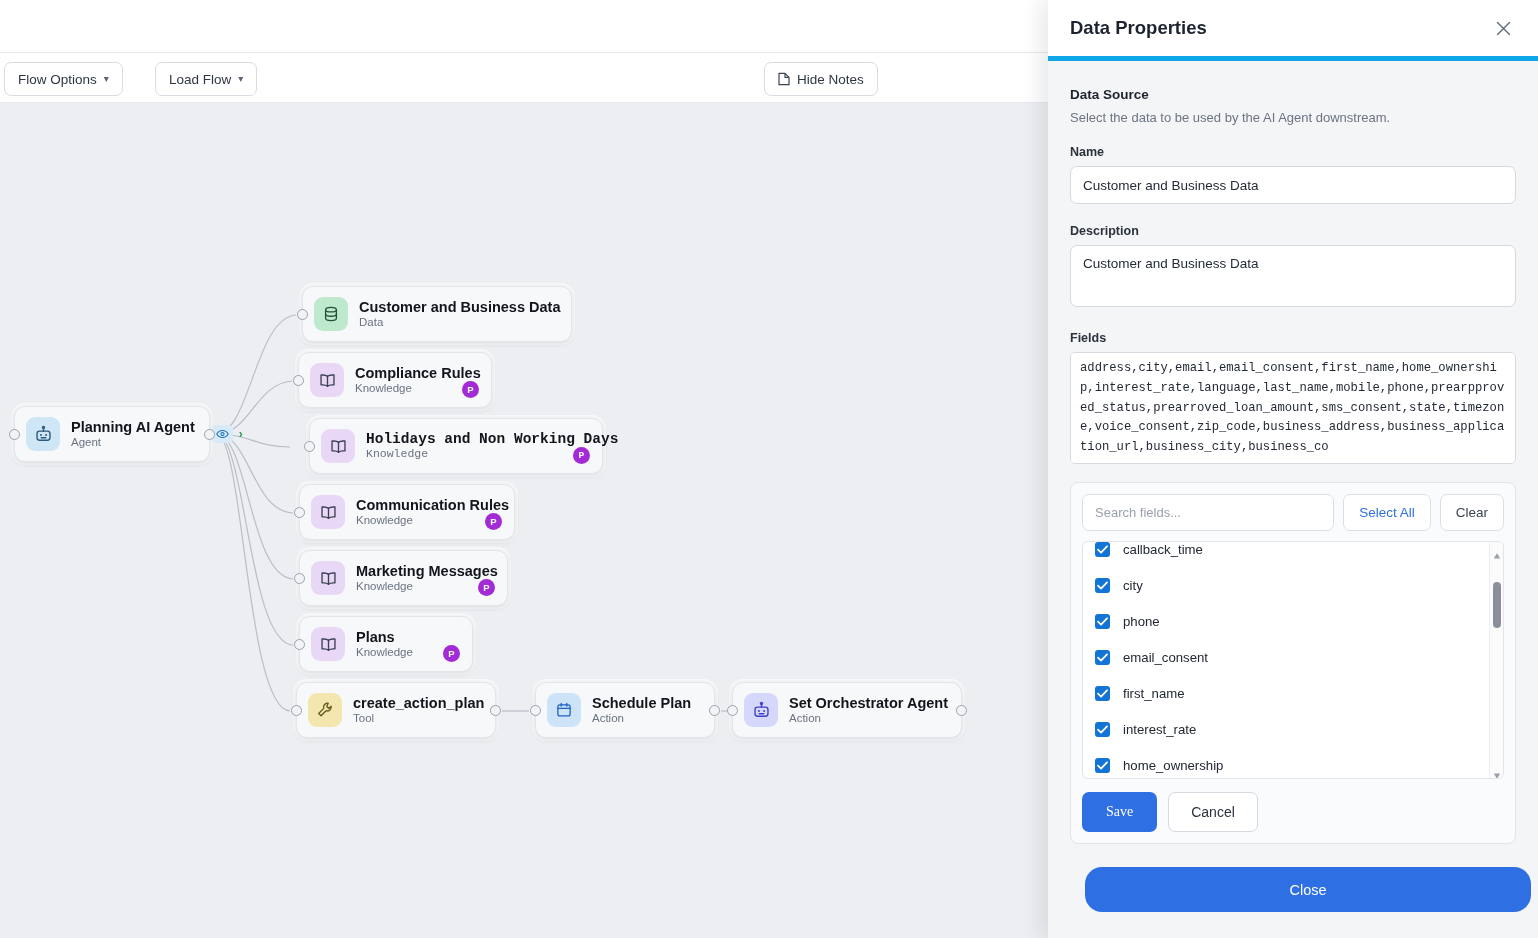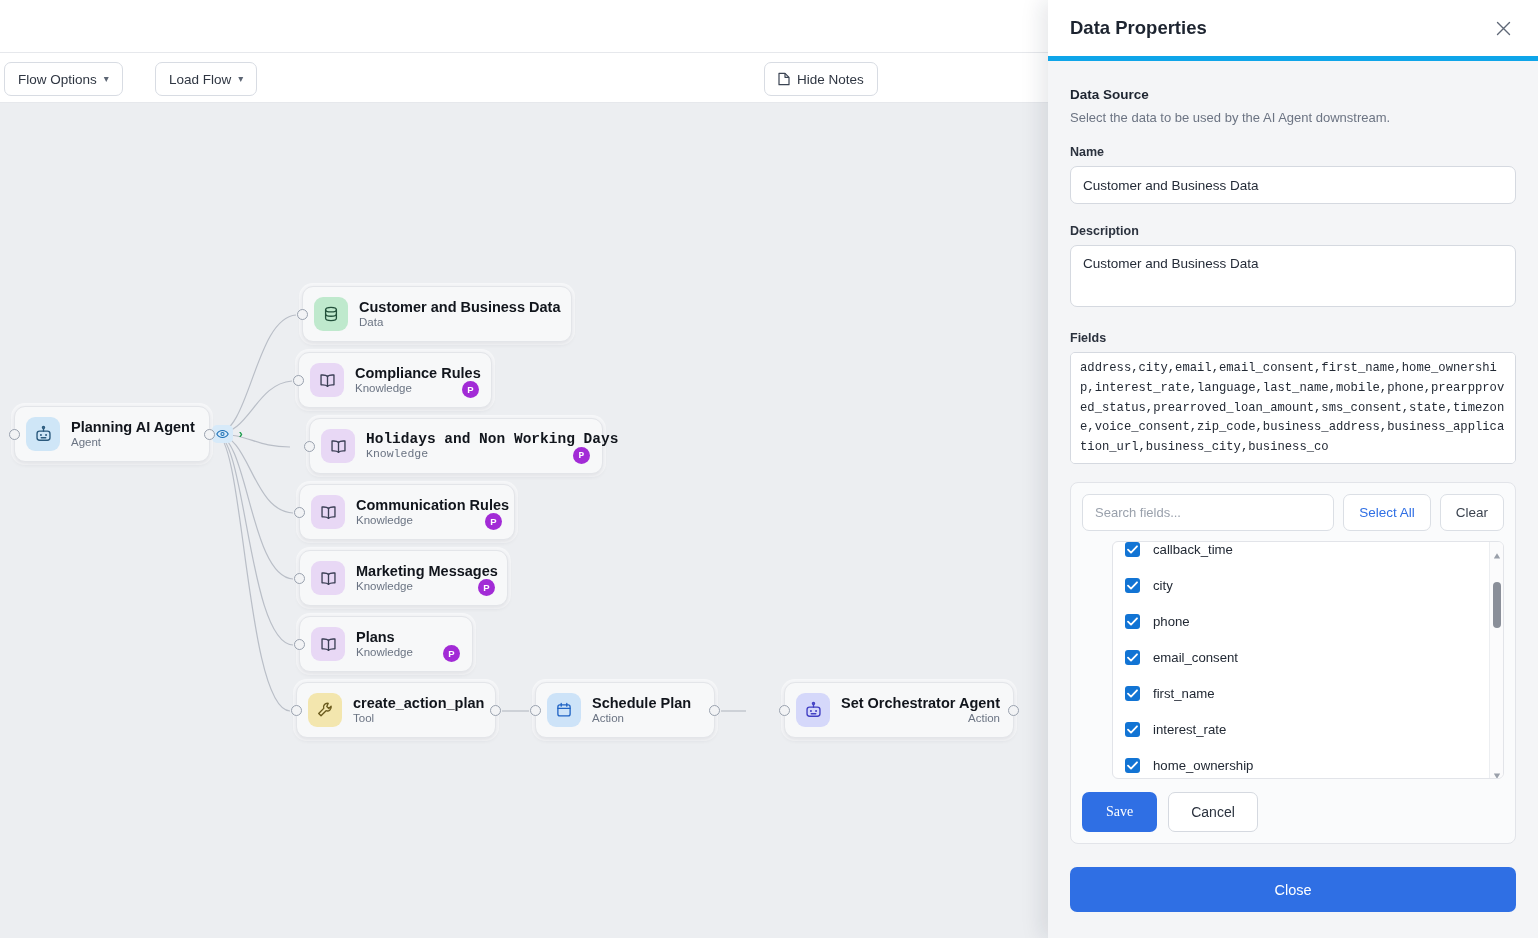--- a/index.html
+++ b/index.html
@@ -133,21 +133,21 @@
     height: 37px; padding: 0 15px; border: 1px solid #dbdfe5; border-radius: 7px;
     background: #ffffff; font-size: 13.5px; cursor: pointer;
     font-family: "Liberation Sans", sans-serif;
   }
   #btn-select-all { color: #2f6fe4; }
   #btn-clear { color: #3b434f; }
 
   #field-list {
     margin-top: 10px; height: 238px; background: #ffffff;
     border: 1px solid #e2e4e9; border-radius: 6px;
-    overflow: hidden; position: relative; margin-left: 30px;
+    overflow: hidden; position: relative;
   }
   #field-scroll {
     position: absolute; left: 0; right: 14px; top: -19px; bottom: 0;
     padding: 8px 0 8px 12px;
   }
   .fitem { display: flex; align-items: center; gap: 13px; height: 36px; }
   .cbx {
     width: 15px; height: 15px; border-radius: 3px; background: #1274d4;
     display: flex; align-items: center; justify-content: center; flex: 0 0 15px;
   }
@@ -167,23 +167,24 @@
     font-family: Liberation Serif, serif;
   }
   #btn-cancel {
     height: 40px; padding: 0 22px; border: 1px solid #d5d9e0; border-radius: 7px;
     background: #ffffff; color: #2b323e; font-size: 14px; cursor: pointer;
     font-family: "Liberation Sans", sans-serif;
   }
 
   #panel-footer { padding: 20px 22px 26px 22px; }
   #btn-close-panel {
-    width: 100%; height: 45px; border: none; border-radius: 7px;
+    width: 100%; height: 45px; border: none; border-radius: 17px;
     background: #2f6fe4; color: #ffffff; font-size: 14.5px; cursor: pointer;
     font-family: "Liberation Sans", sans-serif;
+    margin-left: 15px;
   }
 </style>
 </head>
 <body>
 
 <div id="app">
 
   <div id="flow-area">
 
     <div id="toolbar">
@@ -357,21 +358,21 @@
       <rect x="3.2" y="4.4" width="13.6" height="12.2" rx="2.2"></rect>
       <path d="M3.2 8.1h13.6M6.9 2.6v3.2M13.1 2.6v3.2"></path>
               </svg>
             </div>
             <div class="txt">
       <div class="ttl">Schedule Plan</div>
       <div class="sub">Action</div>
     </div>
             <div class="port out"></div>
           </div>
-          <div class="node" style="left: 784px; top: 579px; width: 230px; text-align: right;">
+          <div class="node" style="left: 732px; top: 579px; width: 230px;">
             <div class="port in"></div>
             <div class="ic" style="background:#d5d8fa">
               <svg width="19" height="19" viewBox="0 0 20 20" fill="none" stroke="#4240c4" stroke-width="1.45" stroke-linecap="round" stroke-linejoin="round">
       <rect x="3.2" y="6.5" width="13.6" height="9.6" rx="2.6"></rect>
       <path d="M10 3.2v3.3"></path>
                 <circle cx="10" cy="2.5" r="1.1"></circle>
       <circle cx="7.3" cy="10.6" r="1.05" fill="#4240c4" stroke="none"></circle>
       <circle cx="12.7" cy="10.6" r="1.05" fill="#4240c4" stroke="none"></circle>
       <path d="M7.6 13.4h4.8"></path>
               </svg>

